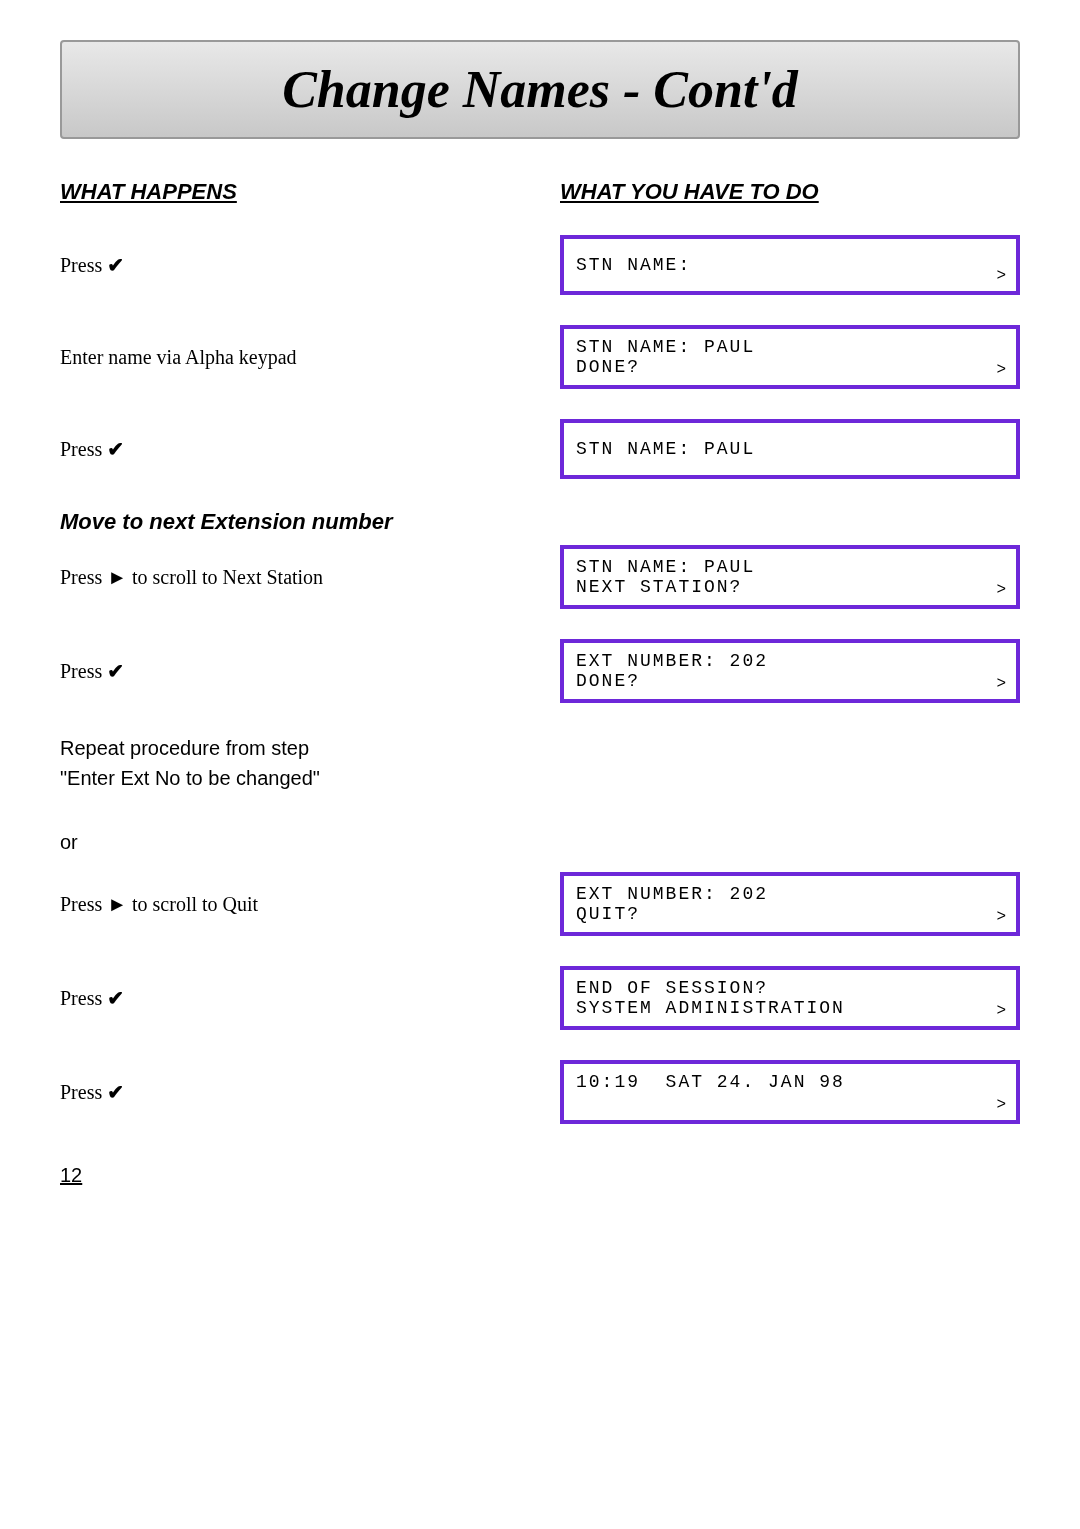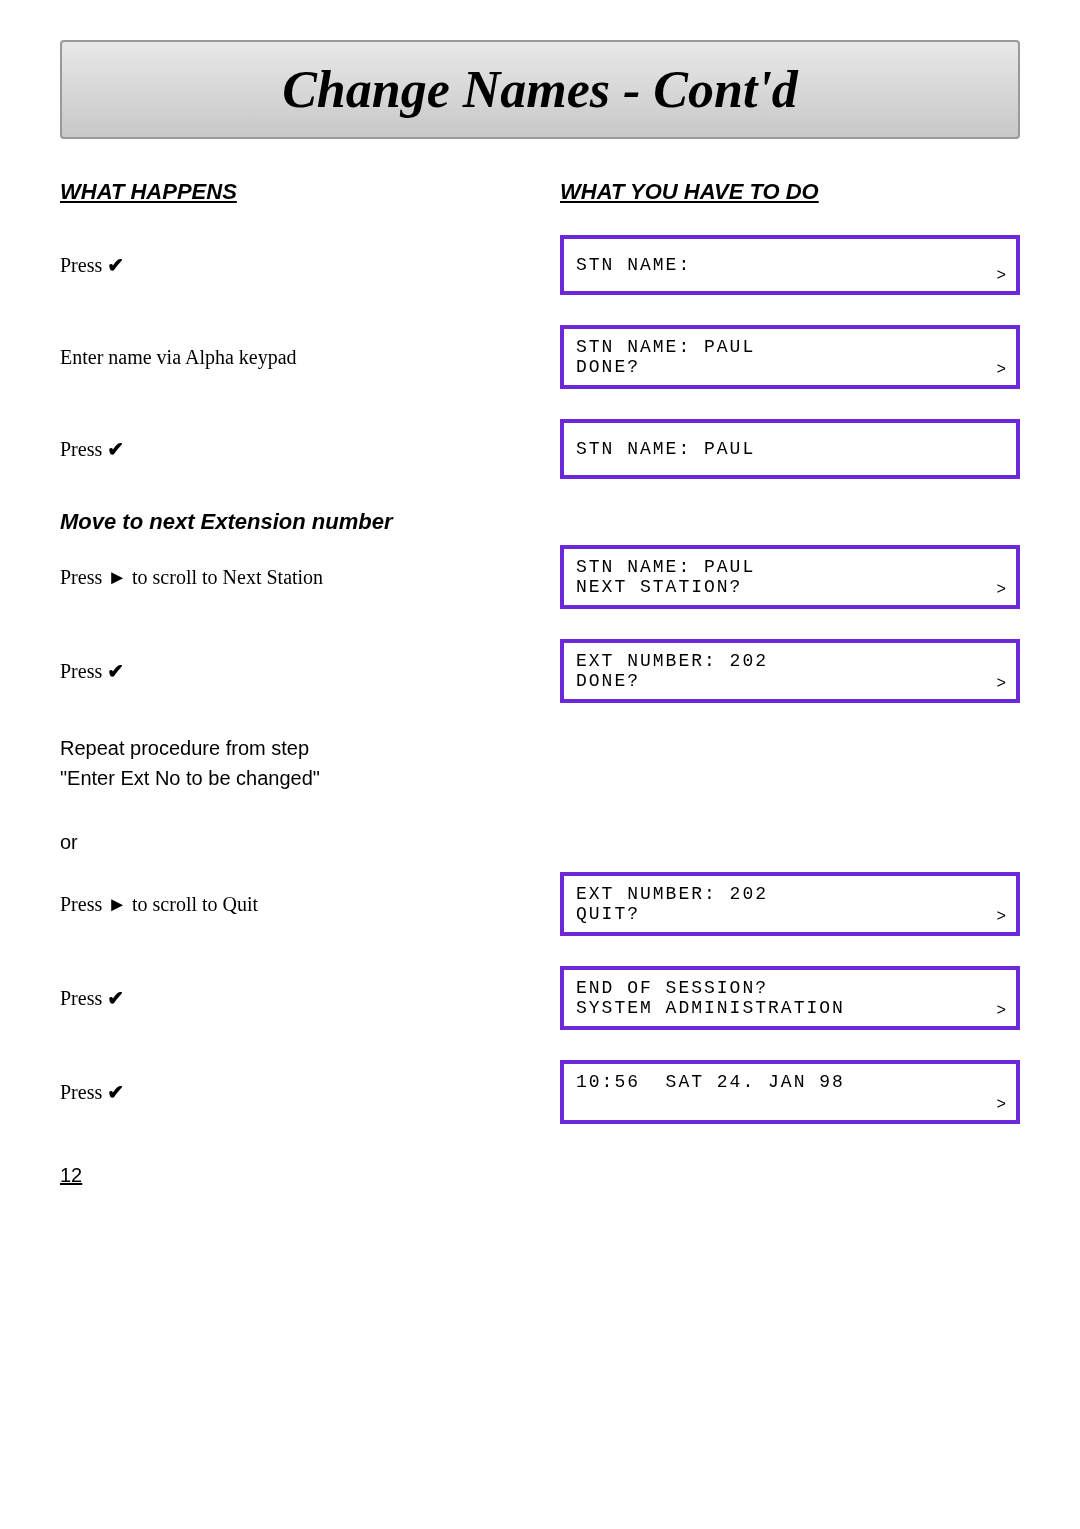--- a/index.html
+++ b/index.html
@@ -199,19 +199,19 @@
   <div class="lcd-box">
     <span class="lcd-line">END OF SESSION?</span>
     <span class="lcd-line">SYSTEM ADMINISTRATION</span>
     <span class="arrow-right">&gt;</span>
   </div>
 </div>
 
 <div class="step-row">
   <div class="step-text">Press <strong>✔</strong></div>
   <div class="lcd-box">
-    <span class="lcd-line">10:56  SAT 24. JAN 98</span>
+    <span class="lcd-line">10:19  SAT 24. JAN 98</span>
     <span class="lcd-line">&nbsp;</span>
     <span class="arrow-right">&gt;</span>
   </div>
 </div>
 
 <div class="page-number">12</div>
 
 </body></html>

